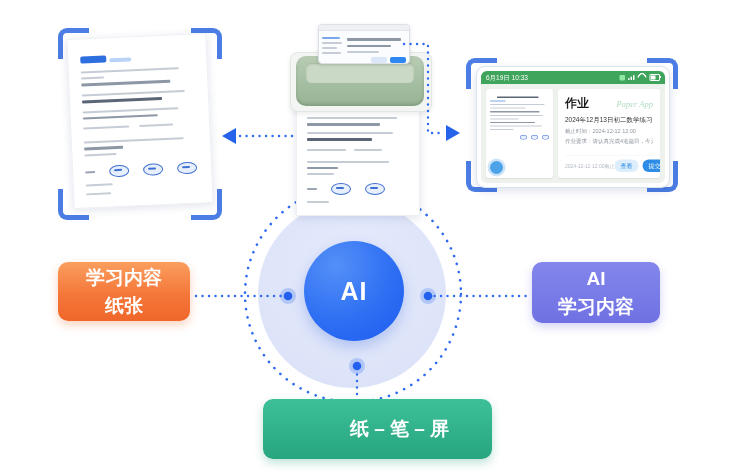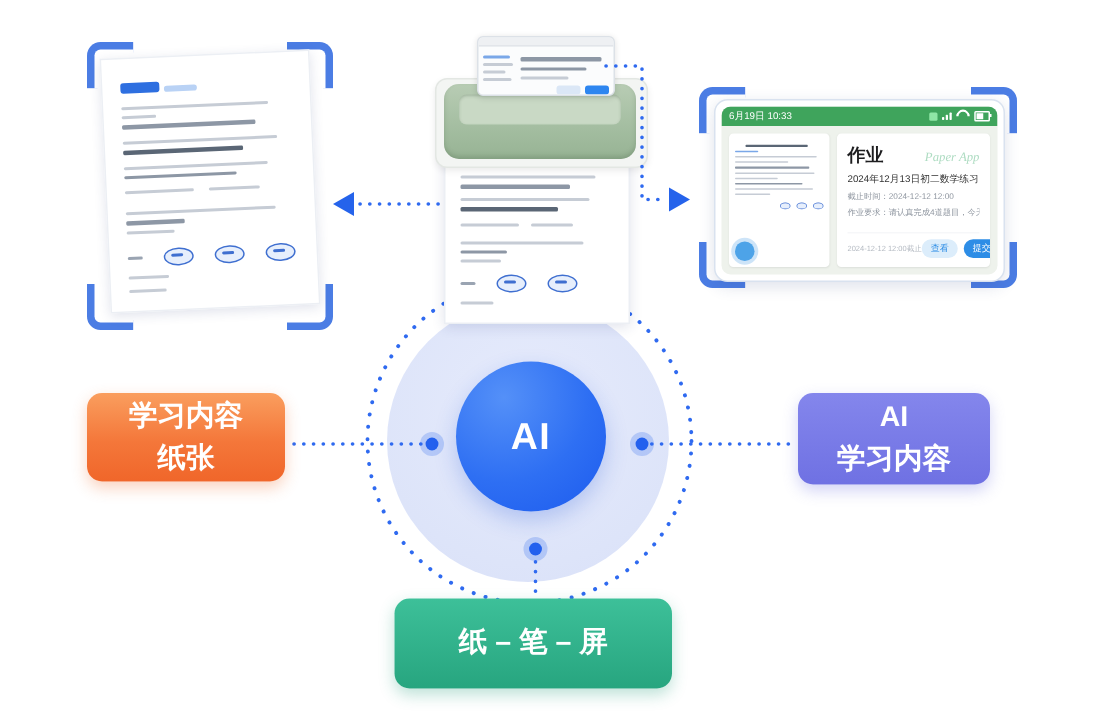--- a/index.html
+++ b/index.html
@@ -94,21 +94,21 @@
   .pill{border-radius:10px;color:#fff;font-weight:700;font-size:19px;line-height:1.45;
     display:flex;flex-direction:column;align-items:center;justify-content:center;text-align:center;}
   .pill.orange{left:58px;top:262px;width:132px;height:59px;
     background:linear-gradient(180deg,#fa9e5e 0%,#f4773a 55%,#f0662a 100%);
     box-shadow:0 4px 10px rgba(240,110,45,.3);font-family:Liberation Serif, serif;}
   .pill.purple{left:532px;top:262px;width:128px;height:61px;
     background:linear-gradient(180deg,#8486ec 0%,#6f71e3 100%);
     box-shadow:0 4px 10px rgba(110,112,225,.3);}
   .pill.green{left:263px;top:399px;width:185px;height:60px;
     background:linear-gradient(180deg,#3dc099 0%,#27a57f 100%);
-    box-shadow:0 4px 10px rgba(40,160,125,.3);}
+    box-shadow:0 4px 10px rgba(40,160,125,.3);padding-left:44px;}
 
   svg .dotline{stroke:#2f6af0;stroke-width:2.4;stroke-dasharray:0.1 6.4;stroke-linecap:round;fill:none;}
 </style>
 </head>
 <body>
 
 <div class="stage">
 
   <div class="abs light-circle"></div>
 

